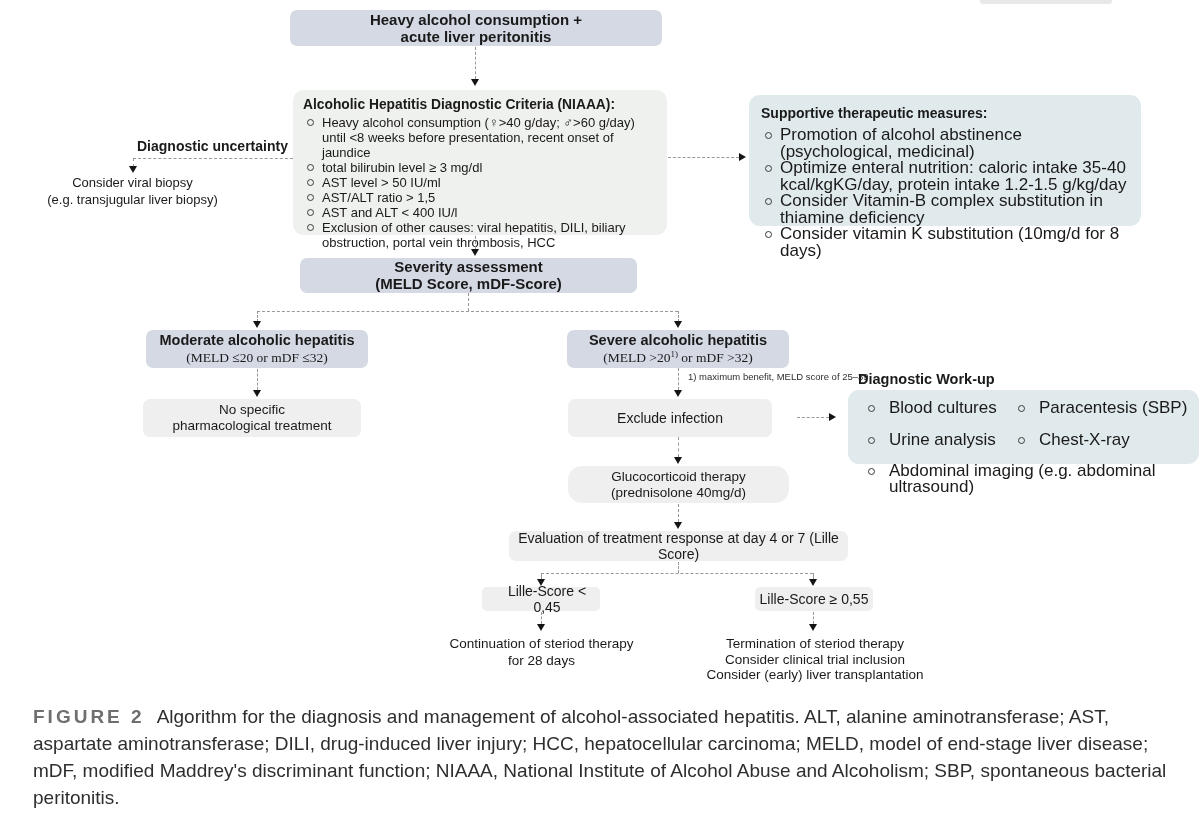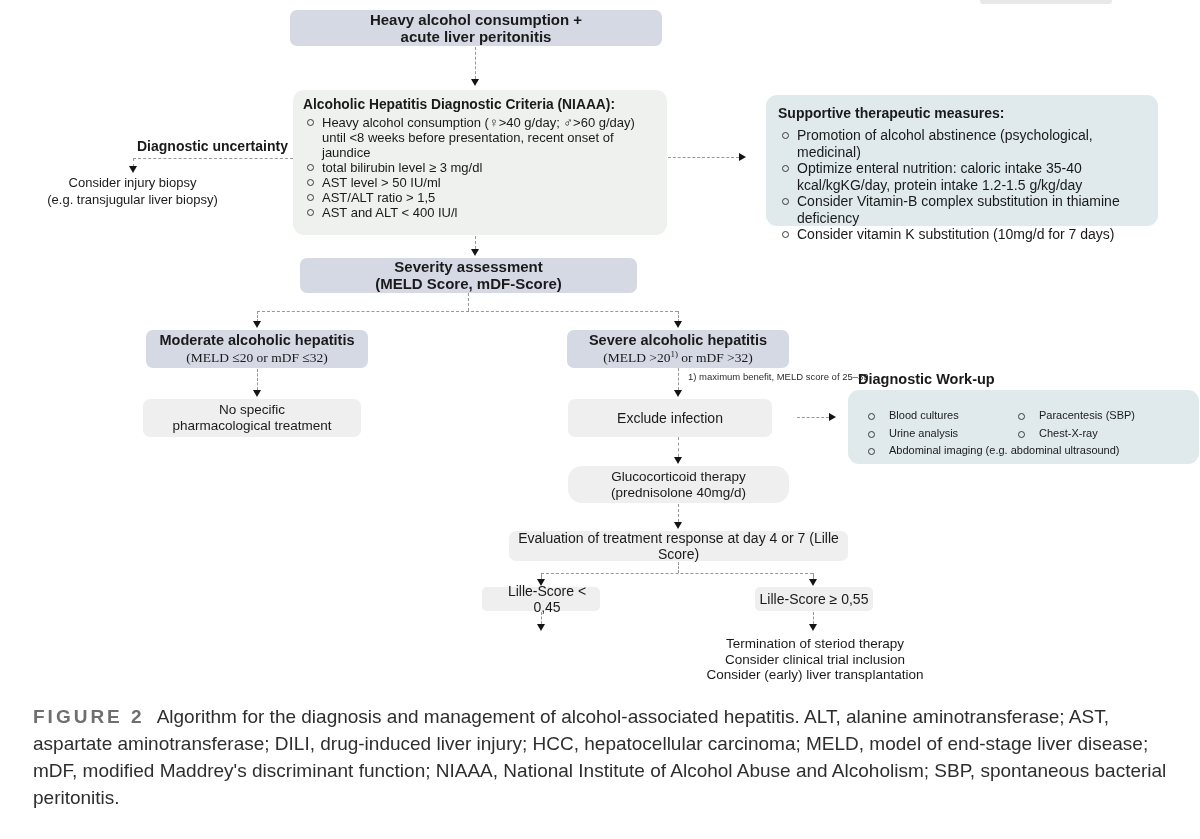--- a/index.html
+++ b/index.html
@@ -23,23 +23,23 @@
   .ah-d{position:absolute;width:0;height:0;border-left:4px solid transparent;border-right:4px solid transparent;border-top:7px solid #141414;}
   .ah-r{position:absolute;width:0;height:0;border-top:4px solid transparent;border-bottom:4px solid transparent;border-left:7px solid #141414;}
   
   .panel{position:absolute;box-sizing:border-box;text-align:left;}
   .panel-title{font-size:14px;font-weight:700;margin:0 0 3px 2px;}
   .bli{display:flex;align-items:flex-start;}
   .bullet{flex:none;width:5px;height:5px;border:1px solid #3a3a3a;border-radius:50%;margin:5px 8px 0 6px;}
   .bt{flex:1;}
   .crit-list .bli{font-size:13px;line-height:15px;}
   .crit-list .bullet{margin-top:4px;}
-  .sup-list .bli{font-size:14px;line-height:16.5px;}
-  
-  .wu-grid{display:grid;grid-template-columns:150px auto;row-gap:2px;font-size:11px;line-height:15.5px;margin-top:8px;}
+  .sup-list .bli{font-size:17px;line-height:16.5px;}
+  
+  .wu-grid{display:grid;grid-template-columns:150px auto;row-gap:16px;font-size:17px;line-height:15.5px;}
   .wu-full{grid-column:1 / span 2;}
   .wu-grid .bullet{margin:5px 14px 0 8px;}
   
   .txt{position:absolute;text-align:center;font-size:13.5px;line-height:16.5px;}
   .label-bold{position:absolute;font-size:14px;font-weight:700;}
   .footnote{position:absolute;font-size:9.5px;color:#2e2e2e;}
   sup{font-size:9px;line-height:0;}
   
   .caption{position:absolute;left:33px;top:703px;width:1146px;margin:0;font-size:19px;line-height:27px;color:#2e2e2e;}
   .cap-label{color:var(--caption-label,#6f6f6f);font-weight:700;letter-spacing:3px;margin-right:12px;}
@@ -76,53 +76,57 @@
         <span class="bt">AST level &gt; 50 IU/ml</span>
       </div>
         <div class="bli">
         <span class="bullet"></span>
         <span class="bt">AST/ALT ratio &gt; 1,5</span>
       </div>
         <div class="bli">
         <span class="bullet"></span>
         <span class="bt">AST and ALT &lt; 400 IU/l</span>
       </div>
+        <div class="bli">
+        <span class="bullet"></span>
+        <span class="bt">Exclusion of other causes: viral hepatitis, DILI, biliary obstruction, portal vein thrombosis, HCC</span>
+      </div>
       </div>
   </div>
 
   <div class="label-bold" style="left:137px;top:138px;">Diagnostic uncertainty</div>
   <div class="dash-h" style="left:133px;top:158px;width:160px;"></div>
   <div class="dash-v" style="left:133px;top:158px;height:9px;"></div>
   <div class="ah-d" style="left:129px;top:166px;"></div>
   <div class="txt" style="left:40px;top:175px;width:185px;font-size:13px;">
-    <div>Consider injury biopsy</div>
+    <div>Consider viral biopsy</div>
     <div>(e.g. transjugular liver biopsy)</div>
   </div>
 
   <div class="dash-h" style="left:668px;top:157px;width:71px;"></div>
   <div class="ah-r" style="left:739px;top:153px;"></div>
 
-  <div class="panel info" style="left:766px;top:95px;width:392px;height:131px;padding:10px 10px 8px 10px;">
+  <div class="panel info" style="left:749px;top:95px;width:392px;height:131px;padding:10px 10px 8px 10px;">
     <div class="panel-title" style="margin-bottom:6px;">Supportive therapeutic measures:</div>
     <div class="sup-list">
         <div class="bli">
         <span class="bullet"></span>
         <span class="bt">Promotion of alcohol abstinence (psychological, medicinal)</span>
       </div>
         <div class="bli">
         <span class="bullet"></span>
         <span class="bt">Optimize enteral nutrition: caloric intake 35-40 kcal/kgKG/day, protein intake 1.2-1.5 g/kg/day</span>
       </div>
         <div class="bli">
         <span class="bullet"></span>
         <span class="bt">Consider Vitamin-B complex substitution in thiamine deficiency</span>
       </div>
         <div class="bli">
         <span class="bullet"></span>
-        <span class="bt">Consider vitamin K substitution (10mg/d for 7 days)</span>
+        <span class="bt">Consider vitamin K substitution (10mg/d for 8 days)</span>
       </div>
       </div>
   </div>
 
   <div class="dash-v" style="left:475px;top:236px;height:13px;"></div>
   <div class="ah-d" style="left:471px;top:249px;"></div>
 
   <div class="box decision b15" style="left:300px;top:258px;width:337px;height:35px;line-height:16.5px;">
     <div>Severity assessment</div>
     <div>(MELD Score, mDF-Score)</div>
@@ -202,20 +206,24 @@
   <div class="dash-v" style="left:541px;top:573px;height:6px;"></div>
   <div class="ah-d" style="left:537px;top:579px;"></div>
   <div class="dash-v" style="left:813px;top:573px;height:6px;"></div>
   <div class="ah-d" style="left:809px;top:579px;"></div>
 
   <div class="box process t14" style="left:482px;top:587px;width:118px;height:24px;border-radius:5px;padding-left:12px;">Lille-Score &lt; 0,45</div>
   <div class="box process t14" style="left:755px;top:587px;width:118px;height:24px;border-radius:5px;">Lille-Score ≥ 0,55</div>
 
   <div class="dash-v" style="left:541px;top:612px;height:12px;"></div>
   <div class="ah-d" style="left:537px;top:624px;"></div>
+  <div class="txt" style="left:449px;top:636px;width:185px;">
+    <div>Continuation of steriod therapy</div>
+    <div>for 28 days</div>
+  </div>
 
   <div class="dash-v" style="left:813px;top:612px;height:12px;"></div>
   <div class="ah-d" style="left:809px;top:624px;"></div>
   <div class="txt" style="left:699px;top:636px;width:232px;line-height:15.5px;">
     <div>Termination of steriod therapy</div>
     <div>Consider clinical trial inclusion</div>
     <div>Consider (early) liver transplantation</div>
   </div>
 
   <p class="caption">

